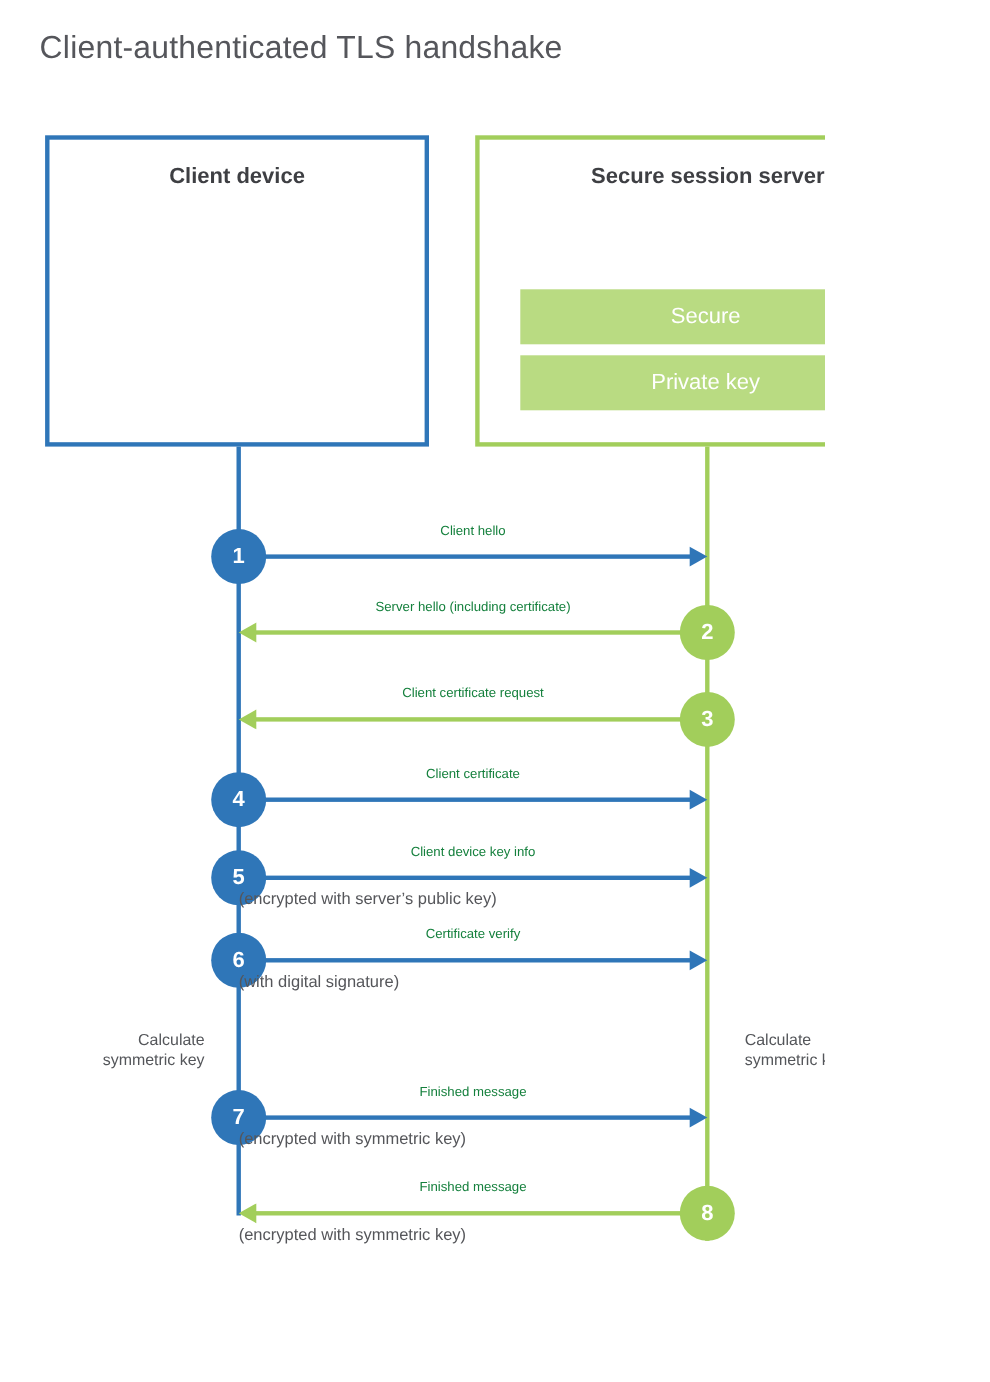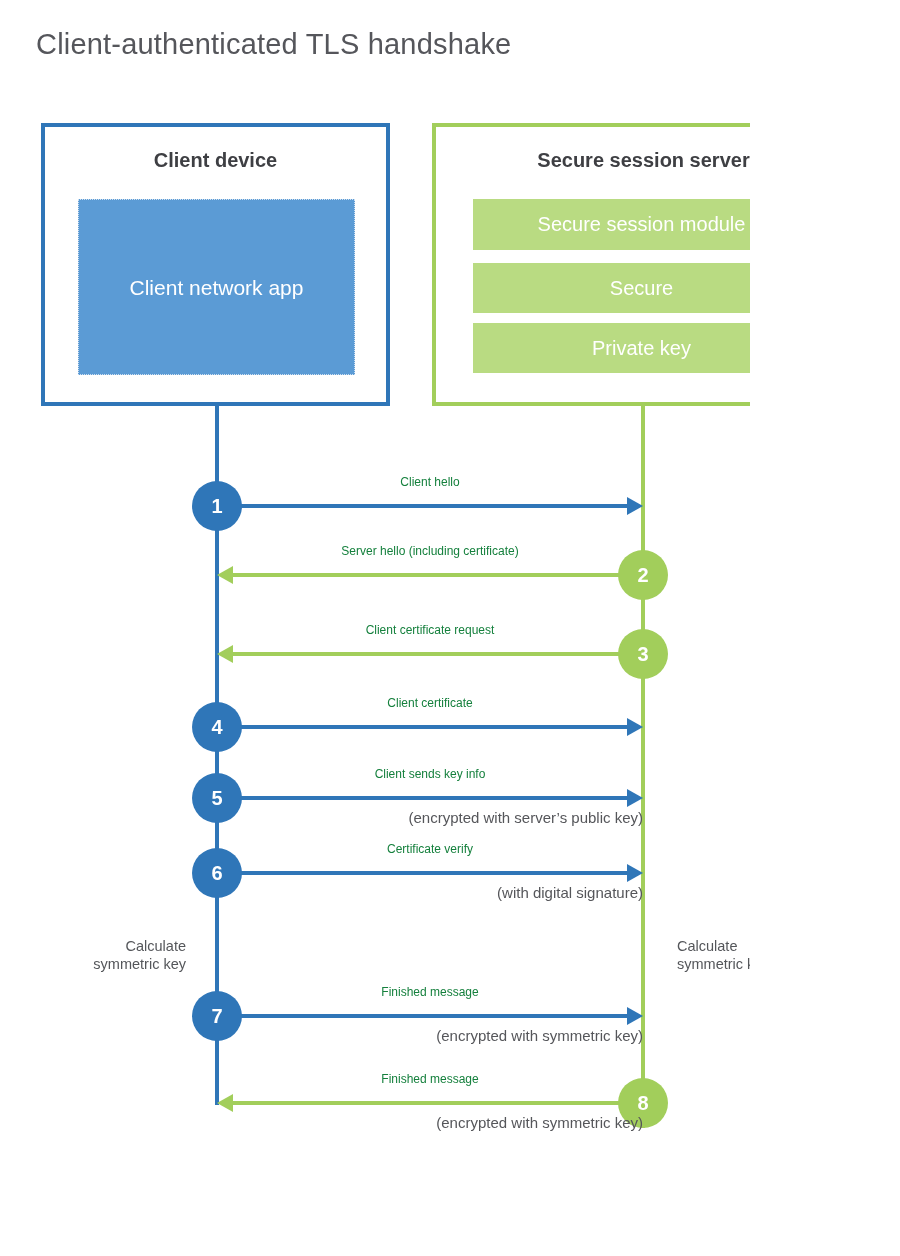--- a/index.html
+++ b/index.html
@@ -27,21 +27,21 @@
   .lifeline { position:absolute; width:4px; }
   .lifeline-client { left:215px; top:406px; height:699px; background:var(--blue); }
   .lifeline-server { left:641px; top:406px; height:722px; background:var(--green); }
 
   
   .step { position:absolute; left:217px; width:426px; height:0; }
   .s1 { top:506px; } .s2 { top:575px; } .s3 { top:654px; } .s4 { top:727px; }
   .s5 { top:798px; } .s6 { top:873px; } .s7 { top:1016px; } .s8 { top:1103px; }
 
   .msg-label { position:absolute; left:0; right:0; top:-31px; text-align:center; font-size:12px; color:#15803d; }
-  .msg-sub   { position:absolute; left:0; right:0; top:11px;  text-align:right; font-size:15px; color:#55565a; }
+  .msg-sub   { position:absolute; left:0; right:0; top:11px;  text-align:left; font-size:15px; color:#55565a; }
 
   .arrow-line { position:absolute; top:-2px; height:4px; }
   .from-client .arrow-line { left:0; right:14px; background:var(--blue); }
   .from-server .arrow-line { left:14px; right:0; background:var(--green); }
   .arrow-head { position:absolute; top:-9px; width:0; height:0; border-top:9px solid transparent; border-bottom:9px solid transparent; }
   .from-client .arrow-head { right:0; border-left:16px solid var(--blue); }
   .from-server .arrow-head { left:0; border-right:16px solid var(--green); }
 
   .step-circle { position:absolute; top:-25px; width:50px; height:50px; border-radius:50%; color:#ffffff; font-weight:bold; font-size:20px; text-align:center; line-height:50px; }
   .from-client .step-circle { left:-25px; background:var(--blue); }
@@ -55,28 +55,24 @@
 </style>
 </head>
 <body>
 
 <div class="canvas">
 
   <div class="page-title">Client-authenticated TLS handshake</div>
 
   <div class="actor client-box">
     <div class="actor-title">Client device</div>
-    <div class="client-app">
-      <div class="client-app-label">Client network app</div>
-    </div>
   </div>
 
   <div class="actor server-box">
     <div class="actor-title">Secure session server</div>
-    <div class="server-bar b0">Secure session module</div>
     <div class="server-bar b1">Secure</div>
     <div class="server-bar b2">Private key</div>
   </div>
 
   <div class="lifeline lifeline-client"></div>
   <div class="lifeline lifeline-server"></div>
 
   <div class="step s1 from-client">
     <div class="msg-label">Client hello</div>
     <div class="arrow-line"></div>
@@ -99,21 +95,21 @@
   </div>
 
   <div class="step s4 from-client">
     <div class="msg-label">Client certificate</div>
     <div class="arrow-line"></div>
     <div class="arrow-head"></div>
     <div class="step-circle">4</div>
   </div>
 
   <div class="step s5 from-client">
-    <div class="msg-label">Client sends key info</div>
+    <div class="msg-label">Client device key info</div>
     <div class="arrow-line"></div>
     <div class="arrow-head"></div>
     <div class="step-circle">5</div>
     <div class="msg-sub">(encrypted with server’s public key)</div>
   </div>
 
   <div class="step s6 from-client">
     <div class="msg-label">Certificate verify</div>
     <div class="arrow-line"></div>
     <div class="arrow-head"></div>

